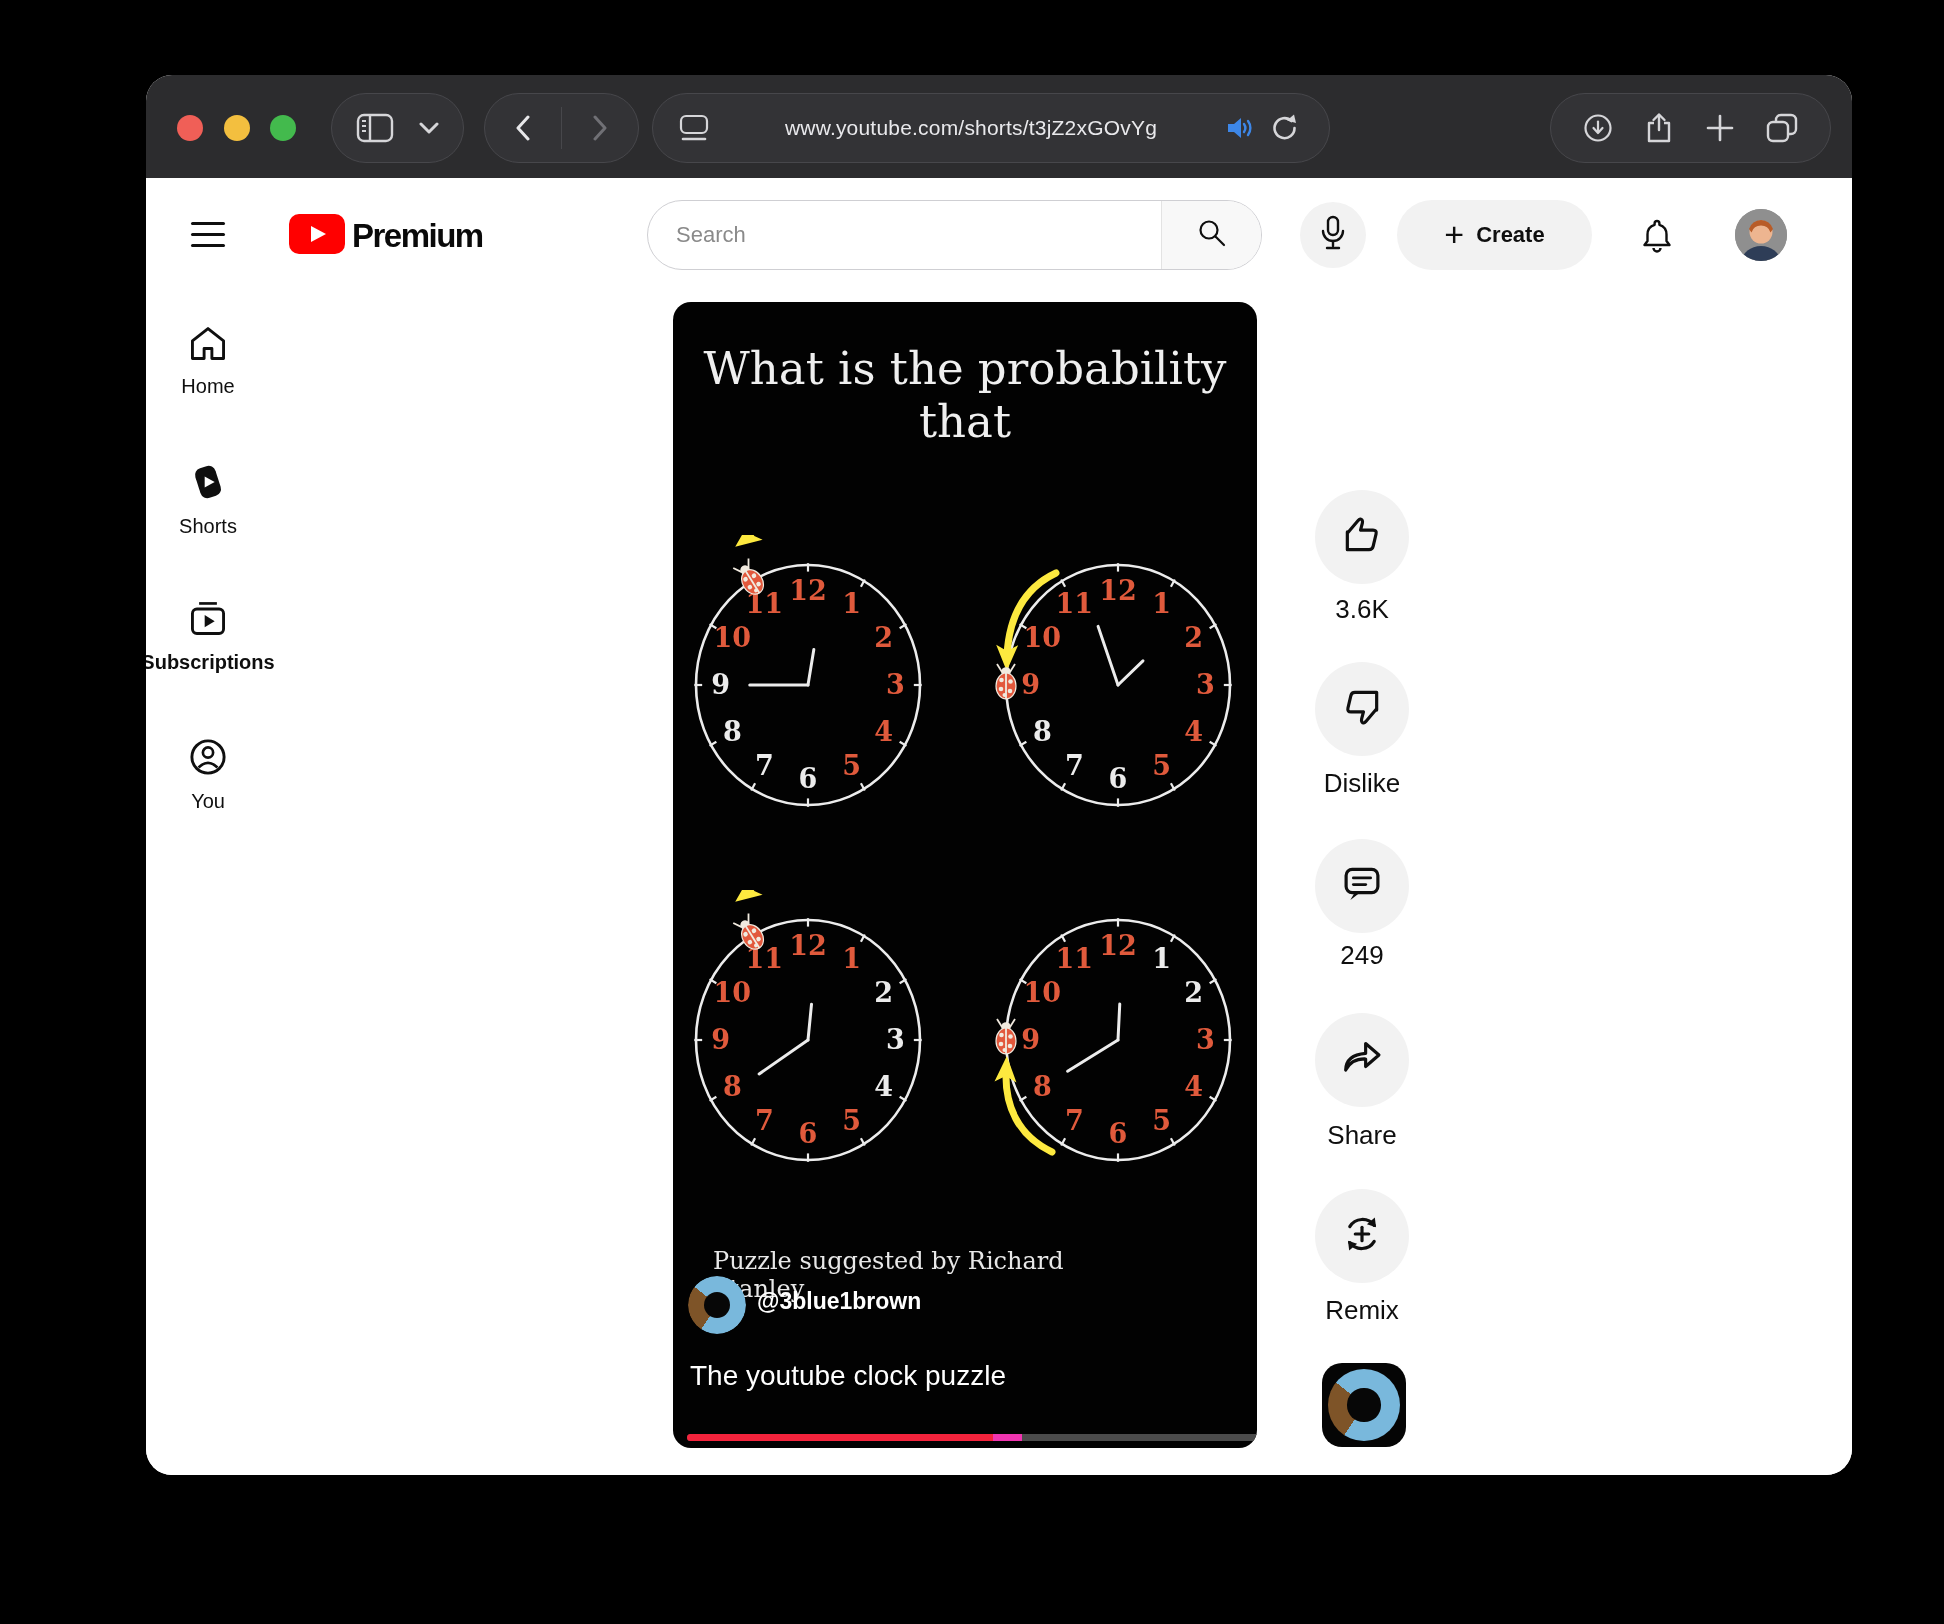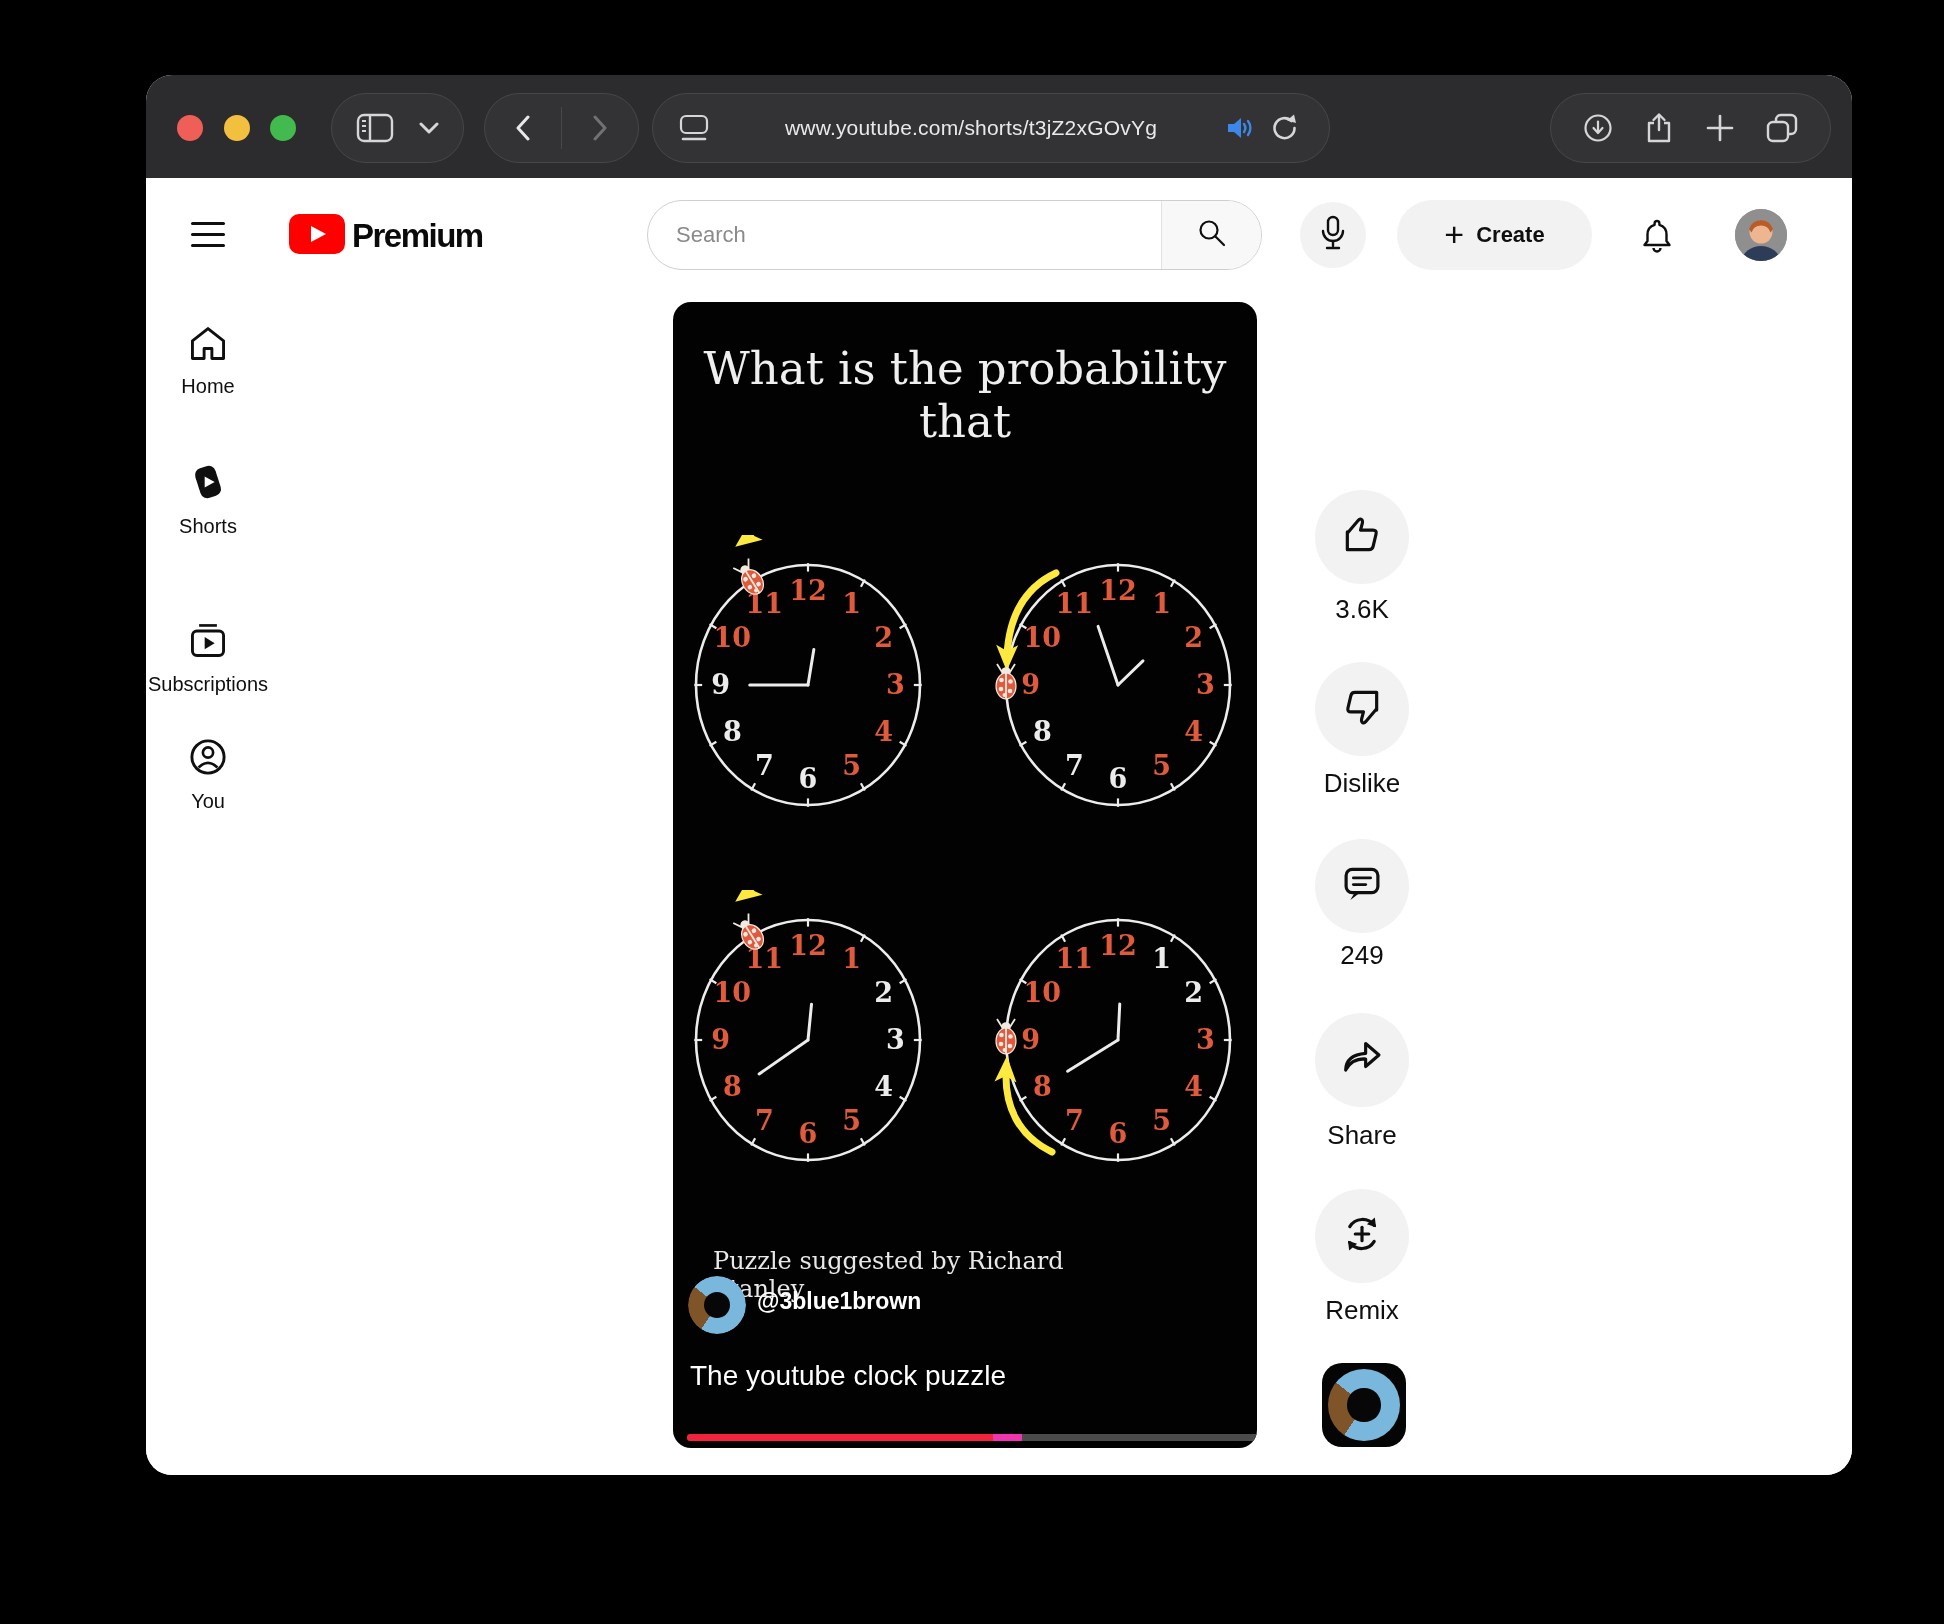--- a/index.html
+++ b/index.html
@@ -238,21 +238,21 @@
             <g transform="rotate(-18 18 18)">
               <rect x="8.5" y="4" width="19" height="13" rx="6.5" fill="#0f0f0f"></rect>
               <rect x="8.5" y="19" width="19" height="13" rx="6.5" fill="#0f0f0f"></rect>
               <rect x="8.5" y="11" width="19" height="14" fill="#0f0f0f"></rect>
             </g>
             <polygon points="15,13 15,23 24,18" fill="#fff"></polygon>
           </svg>
       </span>
       <span class="lab">Shorts</span>
     </div>
-    <div class="side-item" style="top:444px;">
+    <div class="side-item" style="top:422px;font-weight:bold;">
       <span>
         <svg width="40" height="38" viewBox="0 0 36 34">
             <line x1="10" y1="3" x2="26" y2="3" stroke="#0f0f0f" stroke-width="2.4"></line>
             <rect x="4" y="8" width="28" height="22" rx="4" fill="none" stroke="#0f0f0f" stroke-width="2.6"></rect>
             <polygon points="15,13.5 15,24.5 24,19" fill="#0f0f0f"></polygon>
           </svg>
       </span>
       <span class="lab">Subscriptions</span>
     </div>
     <div class="side-item" style="top:559px;">

